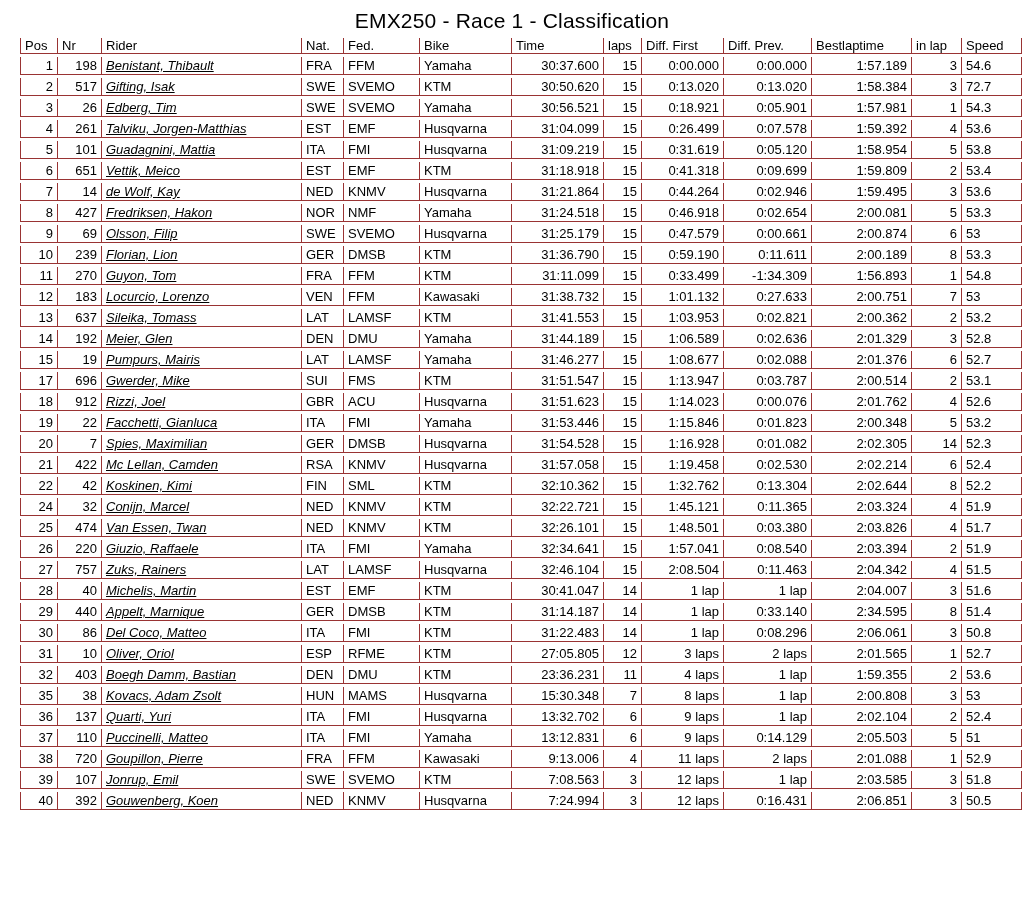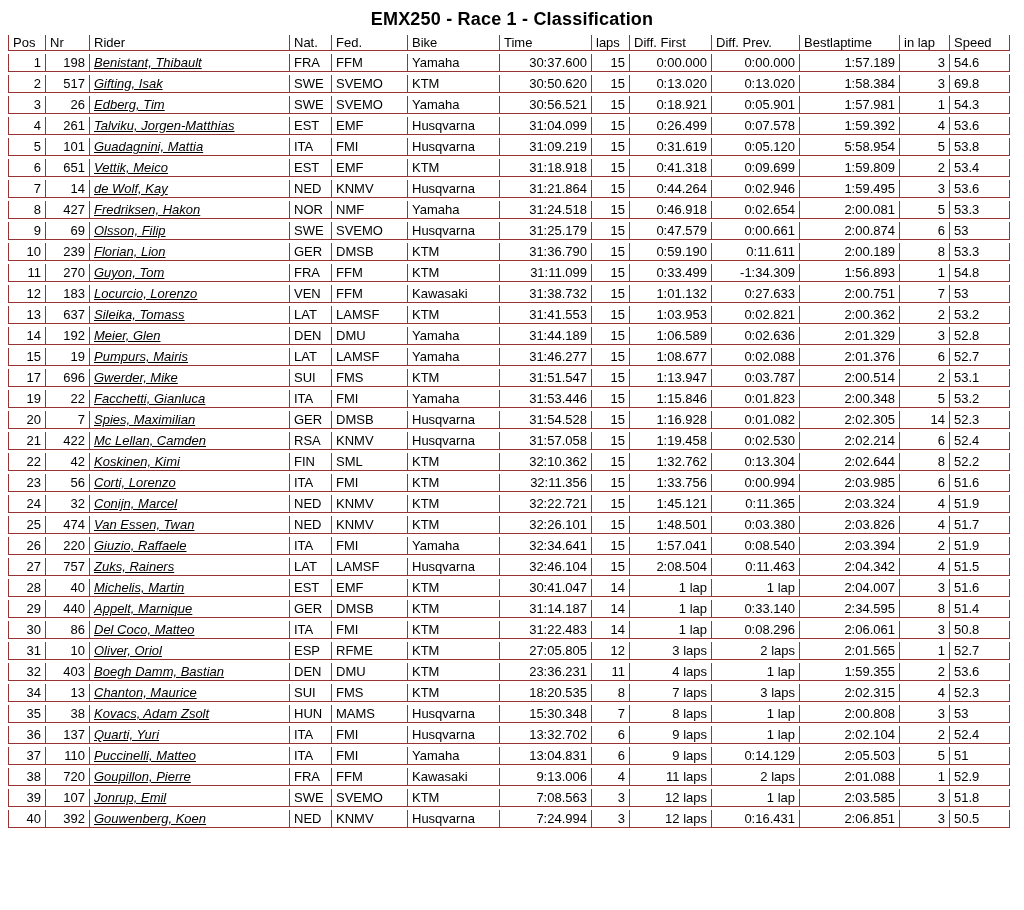--- a/index.html
+++ b/index.html
@@ -7,30 +7,30 @@
     padding: 0;
     background: #ffffff;
     width: 1024px;
     height: 910px;
     font-family: "Liberation Sans", sans-serif;
     color: #000000;
     overflow: hidden;
   }
   .title {
     text-align: center;
-    font-weight: bold;
-    font-size: 18px;
+    font-weight: normal;
+    font-size: 21px;
     padding-top: 9px;
     letter-spacing: 0.2px;
   }
   table.results {
     border-collapse: separate;
     border-spacing: 0 3px;
     table-layout: fixed;
-    margin: 2px 0 0 8px;
+    margin: 2px 0 0 20px;
     width: 1002px;
   }
   th, td {
     box-sizing: border-box;
     font-size: 13px;
     font-weight: normal;
     height: 18px;
     line-height: 15px;
     padding: 0 4px;
     white-space: nowrap;
@@ -113,21 +113,21 @@
           <td class="al"><span class="rider-link">Gifting, Isak</span></td>
           <td class="al">SWE</td>
           <td class="al">SVEMO</td>
           <td class="al">KTM</td>
           <td class="ar">30:50.620</td>
           <td class="ar">15</td>
           <td class="ar">0:13.020</td>
           <td class="ar">0:13.020</td>
           <td class="ar">1:58.384</td>
           <td class="ar">3</td>
-          <td class="al">69.8</td>
+          <td class="al">72.7</td>
         </tr>
         <tr>
           <td class="ar">3</td>
           <td class="ar">26</td>
           <td class="al"><span class="rider-link">Edberg, Tim</span></td>
           <td class="al">SWE</td>
           <td class="al">SVEMO</td>
           <td class="al">Yamaha</td>
           <td class="ar">30:56.521</td>
           <td class="ar">15</td>
@@ -156,21 +156,21 @@
           <td class="ar">5</td>
           <td class="ar">101</td>
           <td class="al"><span class="rider-link">Guadagnini, Mattia</span></td>
           <td class="al">ITA</td>
           <td class="al">FMI</td>
           <td class="al">Husqvarna</td>
           <td class="ar">31:09.219</td>
           <td class="ar">15</td>
           <td class="ar">0:31.619</td>
           <td class="ar">0:05.120</td>
-          <td class="ar">5:58.954</td>
+          <td class="ar">1:58.954</td>
           <td class="ar">5</td>
           <td class="al">53.8</td>
         </tr>
         <tr>
           <td class="ar">6</td>
           <td class="ar">651</td>
           <td class="al"><span class="rider-link">Vettik, Meico</span></td>
           <td class="al">EST</td>
           <td class="al">EMF</td>
           <td class="al">KTM</td>
@@ -326,20 +326,35 @@
           <td class="al">KTM</td>
           <td class="ar">31:51.547</td>
           <td class="ar">15</td>
           <td class="ar">1:13.947</td>
           <td class="ar">0:03.787</td>
           <td class="ar">2:00.514</td>
           <td class="ar">2</td>
           <td class="al">53.1</td>
         </tr>
         <tr>
+          <td class="ar">18</td>
+          <td class="ar">912</td>
+          <td class="al"><span class="rider-link">Rizzi, Joel</span></td>
+          <td class="al">GBR</td>
+          <td class="al">ACU</td>
+          <td class="al">Husqvarna</td>
+          <td class="ar">31:51.623</td>
+          <td class="ar">15</td>
+          <td class="ar">1:14.023</td>
+          <td class="ar">0:00.076</td>
+          <td class="ar">2:01.762</td>
+          <td class="ar">4</td>
+          <td class="al">52.6</td>
+        </tr>
+        <tr>
           <td class="ar">19</td>
           <td class="ar">22</td>
           <td class="al"><span class="rider-link">Facchetti, Gianluca</span></td>
           <td class="al">ITA</td>
           <td class="al">FMI</td>
           <td class="al">Yamaha</td>
           <td class="ar">31:53.446</td>
           <td class="ar">15</td>
           <td class="ar">1:15.846</td>
           <td class="ar">0:01.823</td>
@@ -384,35 +399,20 @@
           <td class="al">FIN</td>
           <td class="al">SML</td>
           <td class="al">KTM</td>
           <td class="ar">32:10.362</td>
           <td class="ar">15</td>
           <td class="ar">1:32.762</td>
           <td class="ar">0:13.304</td>
           <td class="ar">2:02.644</td>
           <td class="ar">8</td>
           <td class="al">52.2</td>
-        </tr>
-        <tr>
-          <td class="ar">23</td>
-          <td class="ar">56</td>
-          <td class="al"><span class="rider-link">Corti, Lorenzo</span></td>
-          <td class="al">ITA</td>
-          <td class="al">FMI</td>
-          <td class="al">KTM</td>
-          <td class="ar">32:11.356</td>
-          <td class="ar">15</td>
-          <td class="ar">1:33.756</td>
-          <td class="ar">0:00.994</td>
-          <td class="ar">2:03.985</td>
-          <td class="ar">6</td>
-          <td class="al">51.6</td>
         </tr>
         <tr>
           <td class="ar">24</td>
           <td class="ar">32</td>
           <td class="al"><span class="rider-link">Conijn, Marcel</span></td>
           <td class="al">NED</td>
           <td class="al">KNMV</td>
           <td class="al">KTM</td>
           <td class="ar">32:22.721</td>
           <td class="ar">15</td>
@@ -536,35 +536,20 @@
           <td class="al">KTM</td>
           <td class="ar">23:36.231</td>
           <td class="ar">11</td>
           <td class="ar">4 laps</td>
           <td class="ar">1 lap</td>
           <td class="ar">1:59.355</td>
           <td class="ar">2</td>
           <td class="al">53.6</td>
         </tr>
         <tr>
-          <td class="ar">34</td>
-          <td class="ar">13</td>
-          <td class="al"><span class="rider-link">Chanton, Maurice</span></td>
-          <td class="al">SUI</td>
-          <td class="al">FMS</td>
-          <td class="al">KTM</td>
-          <td class="ar">18:20.535</td>
-          <td class="ar">8</td>
-          <td class="ar">7 laps</td>
-          <td class="ar">3 laps</td>
-          <td class="ar">2:02.315</td>
-          <td class="ar">4</td>
-          <td class="al">52.3</td>
-        </tr>
-        <tr>
           <td class="ar">35</td>
           <td class="ar">38</td>
           <td class="al"><span class="rider-link">Kovacs, Adam Zsolt</span></td>
           <td class="al">HUN</td>
           <td class="al">MAMS</td>
           <td class="al">Husqvarna</td>
           <td class="ar">15:30.348</td>
           <td class="ar">7</td>
           <td class="ar">8 laps</td>
           <td class="ar">1 lap</td>
@@ -587,21 +572,21 @@
           <td class="ar">2</td>
           <td class="al">52.4</td>
         </tr>
         <tr>
           <td class="ar">37</td>
           <td class="ar">110</td>
           <td class="al"><span class="rider-link">Puccinelli, Matteo</span></td>
           <td class="al">ITA</td>
           <td class="al">FMI</td>
           <td class="al">Yamaha</td>
-          <td class="ar">13:04.831</td>
+          <td class="ar">13:12.831</td>
           <td class="ar">6</td>
           <td class="ar">9 laps</td>
           <td class="ar">0:14.129</td>
           <td class="ar">2:05.503</td>
           <td class="ar">5</td>
           <td class="al">51</td>
         </tr>
         <tr>
           <td class="ar">38</td>
           <td class="ar">720</td>

